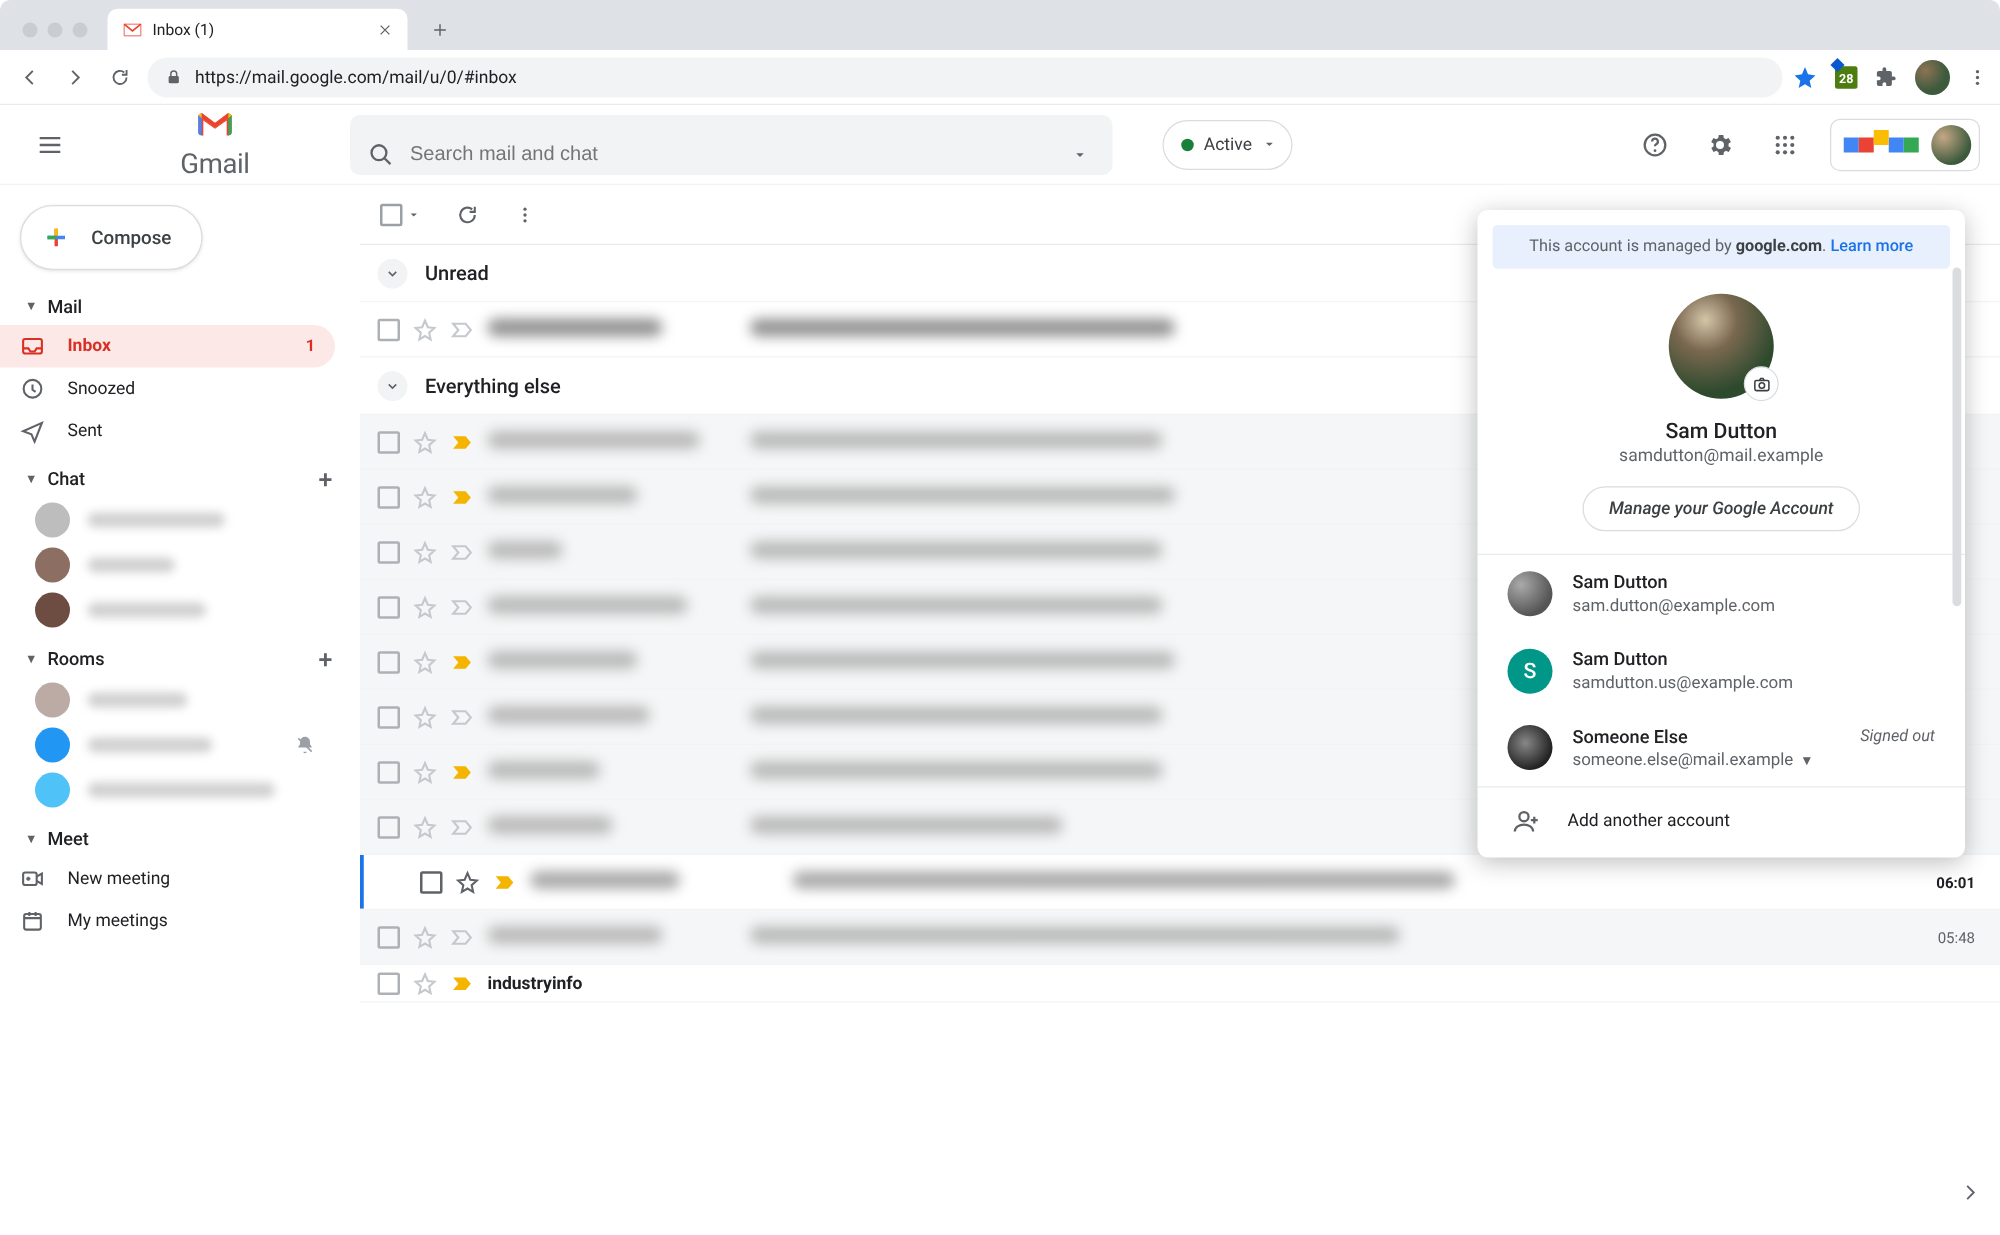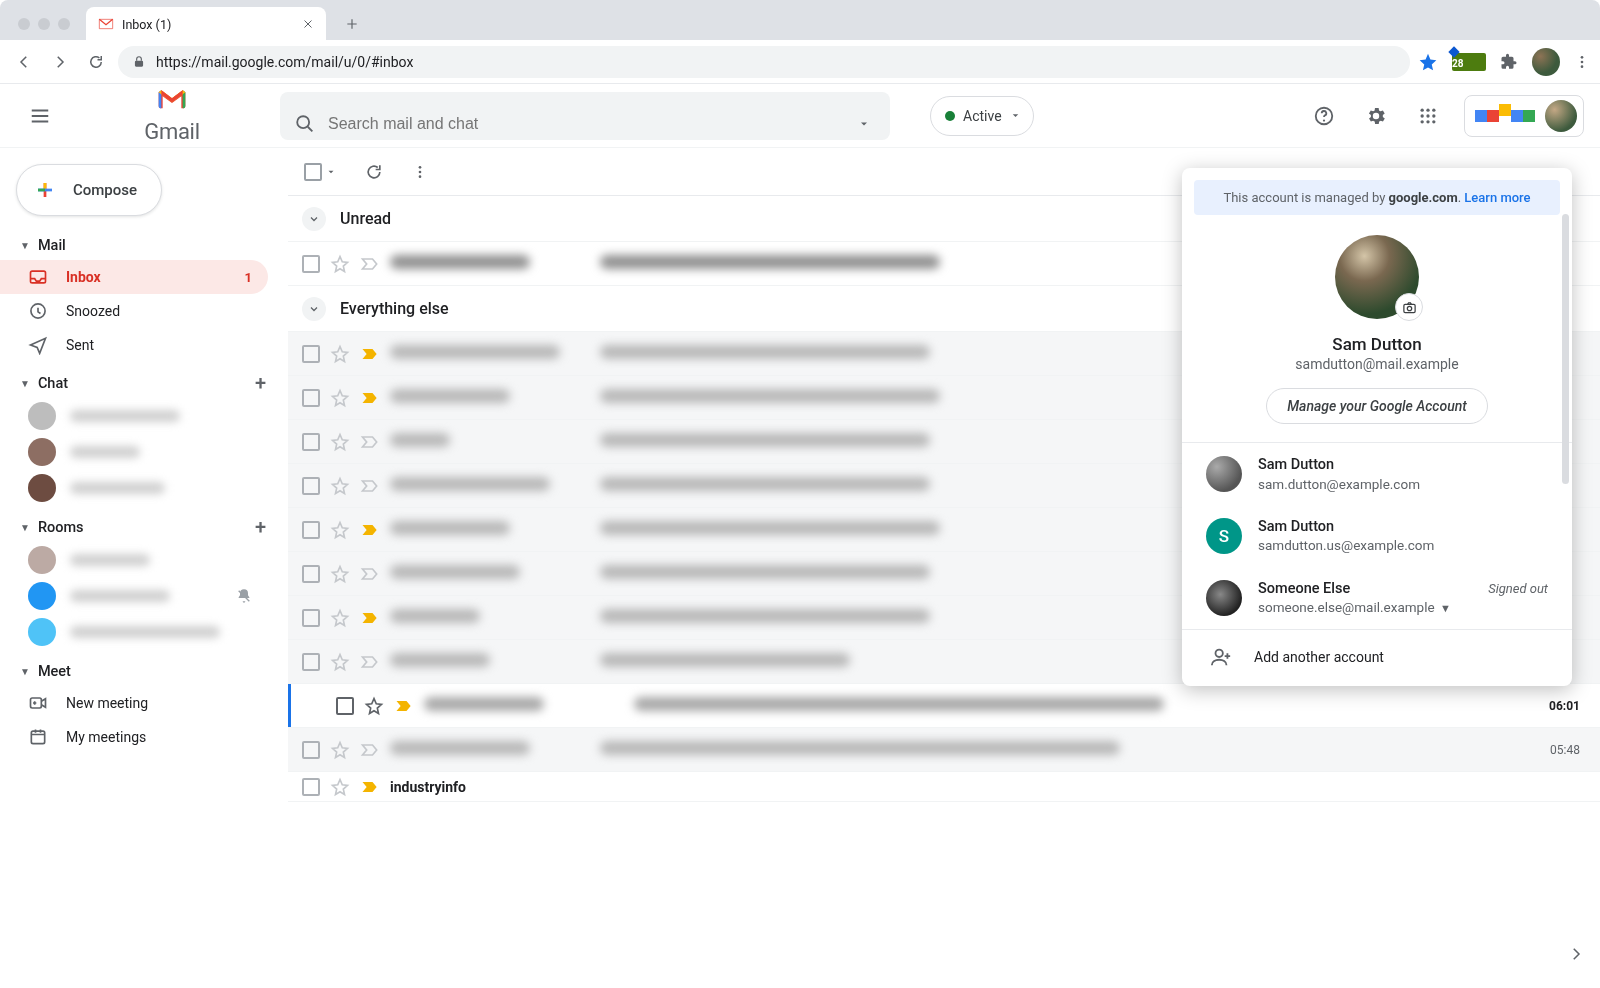--- a/index.html
+++ b/index.html
@@ -15,21 +15,21 @@
   .tab-title { flex: 1; font-size: 12.5px; color: #202124; }
   .tab-close { color: #5f6368; }
   .new-tab { width: 28px; height: 28px; display: flex; align-items: center; justify-content: center; color: #5f6368; margin-left: 6px; }
   .toolbar { display: flex; align-items: center; background: #fff; height: 44px; padding: 0 10px; gap: 8px; border-bottom: 1px solid #e8eaed; }
   .nav-btn { width: 28px; height: 28px; display: flex; align-items: center; justify-content: center; color: #5f6368; border-radius: 50%; }
   .omnibox { flex: 1; display: flex; align-items: center; background: #f1f3f4; border-radius: 20px; height: 32px; padding: 0 14px; gap: 10px; color: #202124; font-size: 14px; }
   .omnibox .lock { color: #5f6368; }
   .ext-icons { display: flex; align-items: center; gap: 14px; color: #5f6368; }
   .star-icon-blue { color: #1a73e8; fill: #1a73e8; }
   .cal-badge { position: relative; display:inline-flex; }
-  .cal-badge .num { position: relative; display:inline-block; width:34px; height:18px; background:#4d7c0f; color:#fff; font-size:10px; line-height:14px; font-weight:700; text-align:left; border-radius:2px; padding-top:4px;}
+  .cal-badge .num { position: relative; display:inline-block; width:18px; height:18px; background:#4d7c0f; color:#fff; font-size:10px; line-height:14px; font-weight:700; text-align:center; border-radius:2px; padding-top:4px;}
   .cal-badge .num::before { content:""; position:absolute; top:-5px; left:-2px; width:8px; height:8px; background:#0b57d0; transform:rotate(45deg);}
   .chrome-avatar { width: 28px; height: 28px; border-radius: 50%; background: radial-gradient(circle at 30% 30%, #8d7355 0%, #3d5a3d 60%); }
   .kebab { color:#5f6368; }
 
   
   .app { display: flex; flex-direction: column; height: calc(988px - 84px); }
   .app-header { display: flex; align-items: center; height: 64px; padding: 8px 16px; border-bottom: 1px solid #f1f3f4; gap: 8px; }
   .hamburger { width: 48px; height: 48px; display: flex; align-items: center; justify-content: center; color: #5f6368; }
   .logo-wrap { display: flex; align-items: center; gap: 8px; min-width: 200px; flex-direction: column; }
   .logo-gmail-m { width: 32px; height: 24px; }
@@ -49,21 +49,21 @@
 
   
   .body { display: flex; flex: 1; overflow: hidden; }
   .sidebar { width: 288px; padding: 8px 8px 8px 0; overflow-y: auto; }
   .compose { display: inline-flex; align-items: center; gap: 14px; background:#fff; border:1px solid #dadce0; border-radius: 28px; height: 52px; padding: 0 24px 0 14px; margin: 8px 0 14px 16px; box-shadow: 0 1px 3px rgba(60,64,67,.15); font-size: 15px; color:#3c4043; font-weight:500; }
   .compose-plus { width: 28px; height: 28px; }
   .sect-hdr { display:flex; align-items:center; gap:8px; padding: 2px 0 2px 20px; color:#202124; font-size:14.5px; font-weight: 500; height: 30px;}
   .sect-hdr .caret { color:#5f6368; font-size:10px; }
   .sect-hdr .plus { margin-left:auto; margin-right:14px; color:#5f6368; font-size:20px; display:none;}
   .sect-hdr.with-plus .plus { display:block; }
-  .nav-item { display:flex; align-items:center; gap:18px; height:34px; padding: 0 16px 0 28px; border-radius: 0 18px 18px 0; color:#202124; margin-right:12px; font-size:14px;}
+  .nav-item { display:flex; align-items:center; gap:18px; height:34px; padding: 0 16px 0 16px; border-radius: 0 18px 18px 0; color:#202124; margin-right:12px; font-size:14px;}
   .nav-item .ico { width:20px; height:20px; display:flex; align-items:center; justify-content:center; color:#5f6368; }
   .nav-item.active { background:#fce8e6; color:#d93025; font-weight:700; }
   .nav-item.active .ico { color:#d93025; }
   .nav-item .count { margin-left:auto; font-size:13px; }
   .side-space { height: 6px; }
   .chat-item { display:flex; align-items:center; gap:14px; height:36px; padding:0 16px 0 28px; margin-right:12px; }
   .chat-avatar { width:28px; height:28px; border-radius:50%; background:#bdbdbd; filter: blur(0.5px); }
   .blur-line { height:12px; background:#d0d0d0; border-radius:6px; filter: blur(4px); }
   .mute-ico { margin-left:auto; color:#9aa0a6; font-size:16px; }
 

